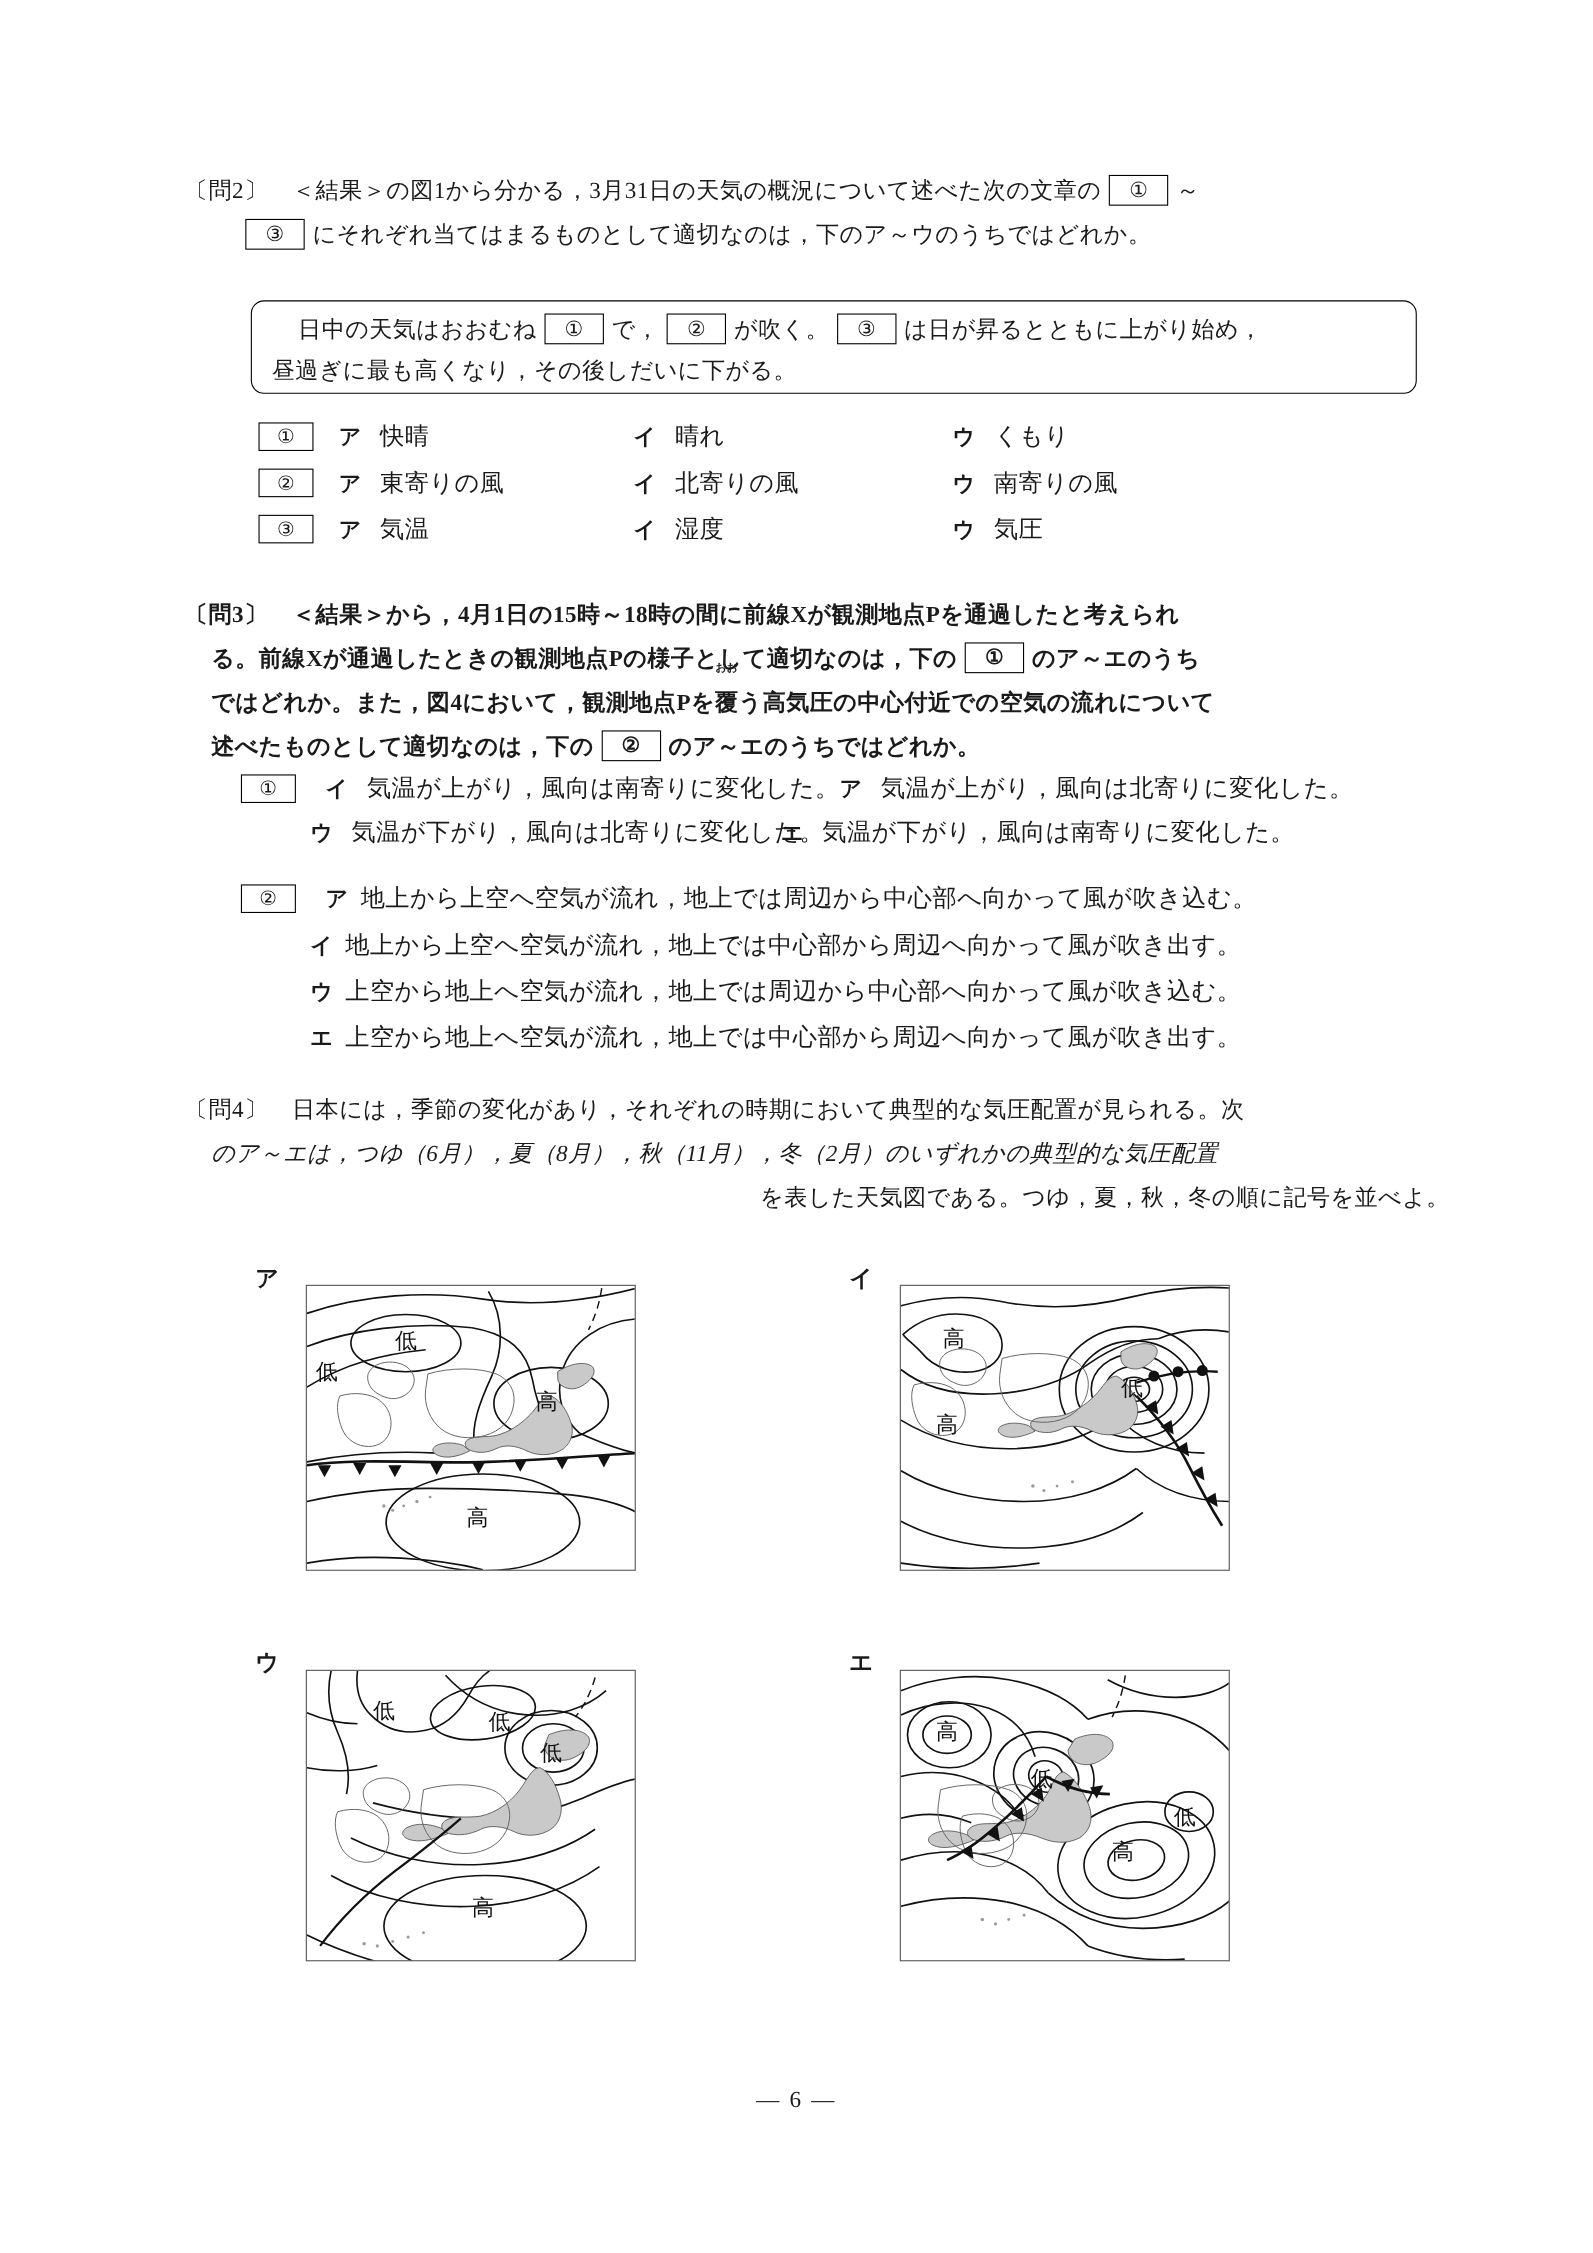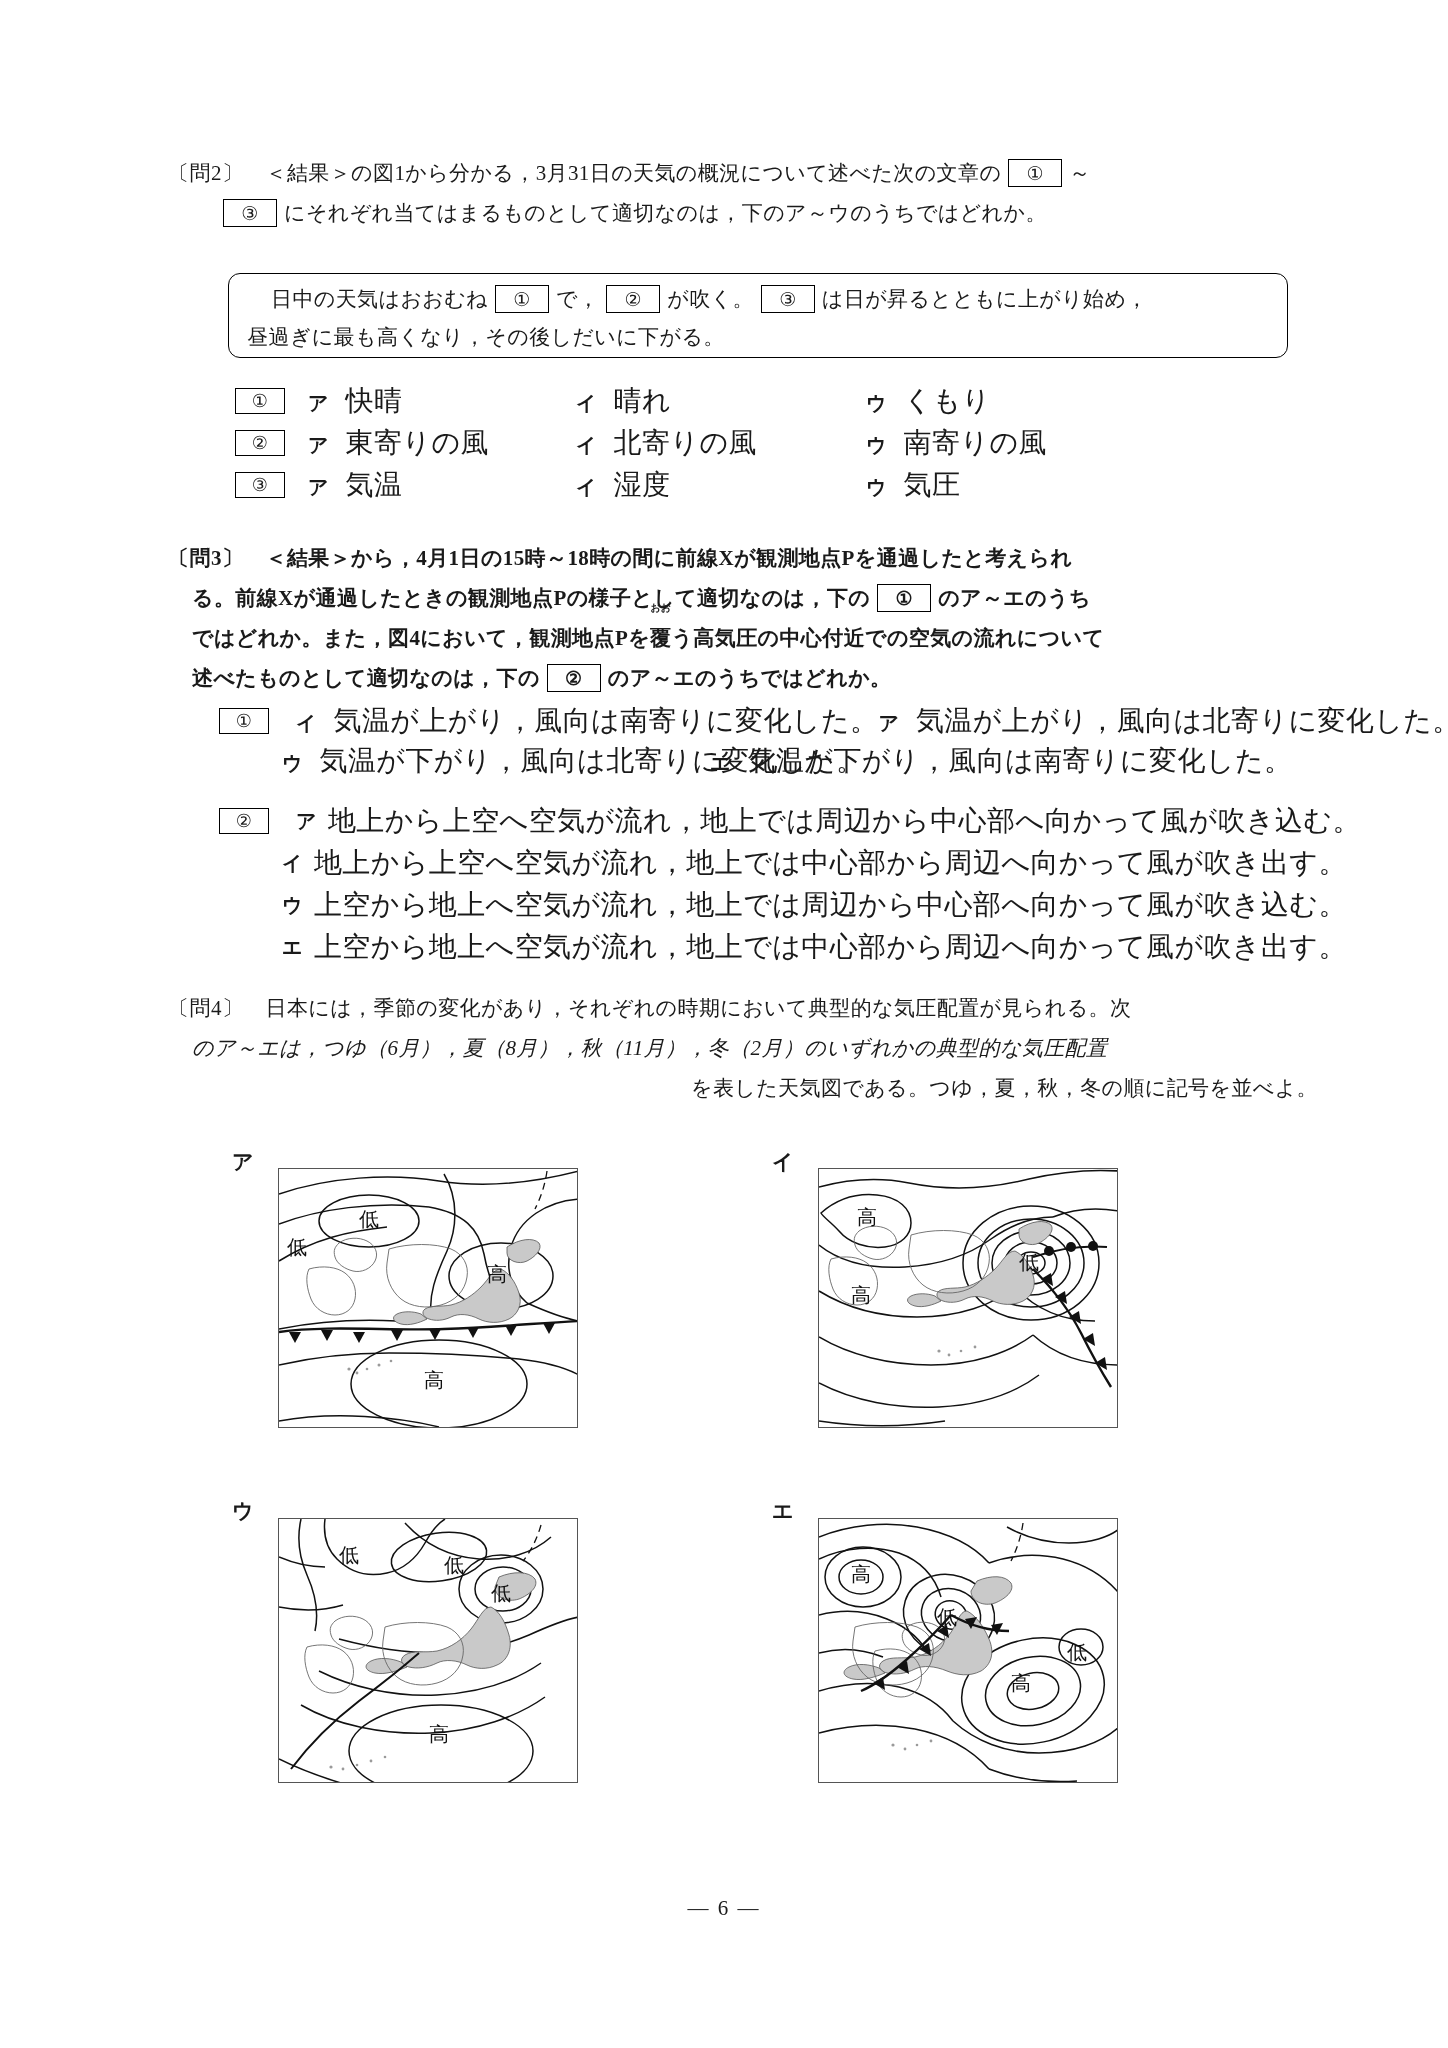--- a/index.html
+++ b/index.html
@@ -79,21 +79,21 @@
     font-size: 21px;
     letter-spacing: .4px;
     white-space: nowrap;
   }
   .opt-key {
     font-family: "Liberation Sans", sans-serif;
     font-weight: bold;
     font-size: 20px;
     margin-right: 11px;
   }
-  .opt-txt { font-size: 28px; }
+  .opt-txt { font-size: 22px; }
 
   .ruby-wrap {
     display: inline-block;
     position: relative;
     white-space: nowrap;
   }
   .ruby-txt {
     position: absolute;
     top: -15px;
     left: 50%;

